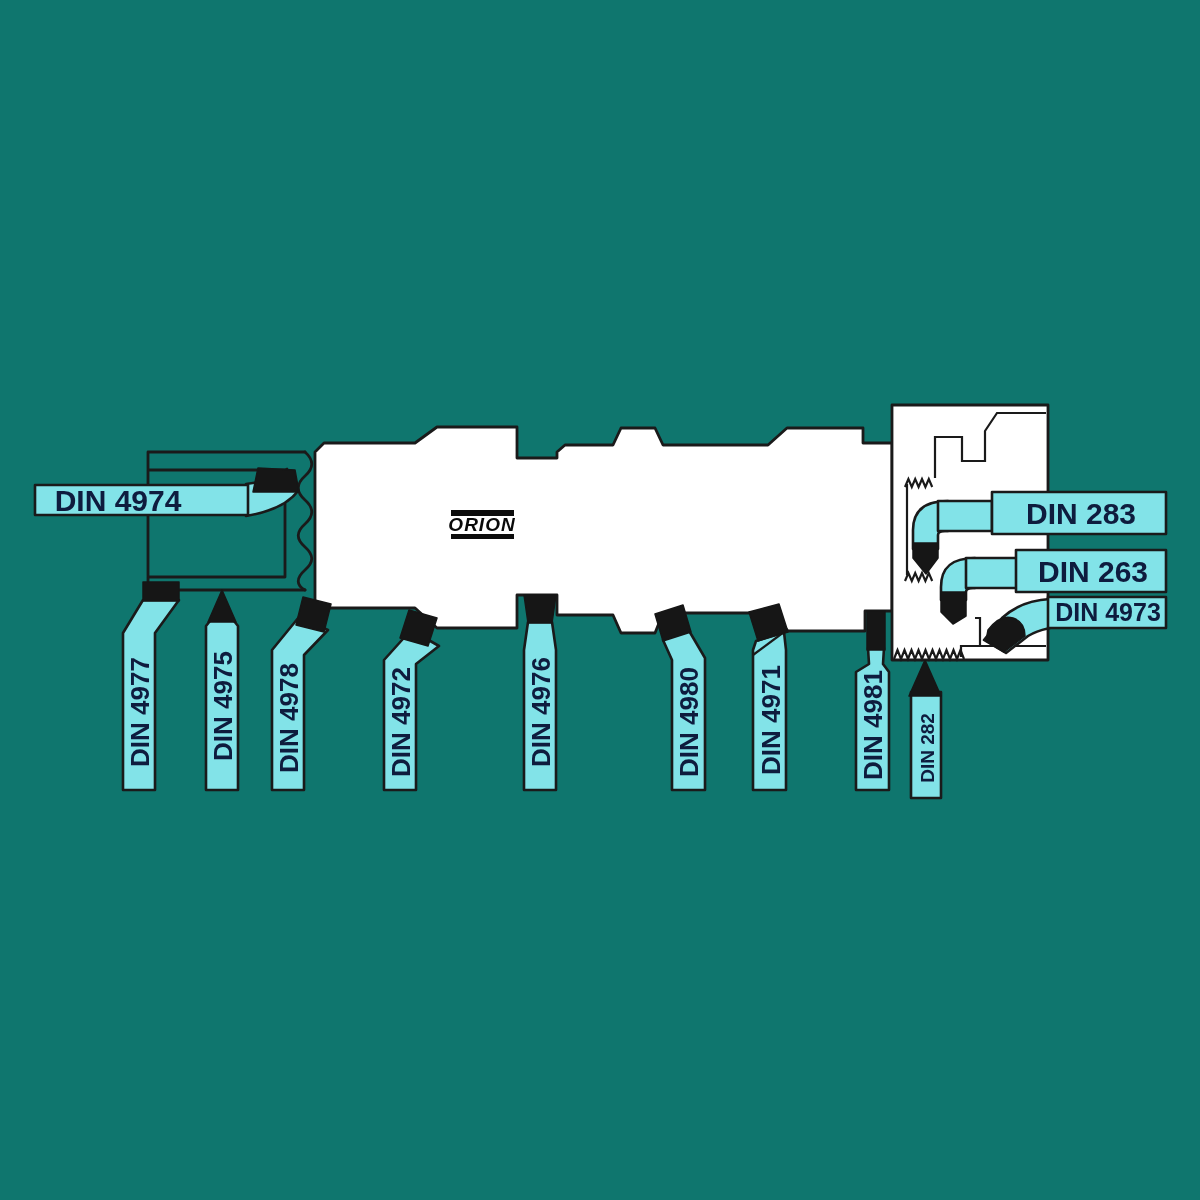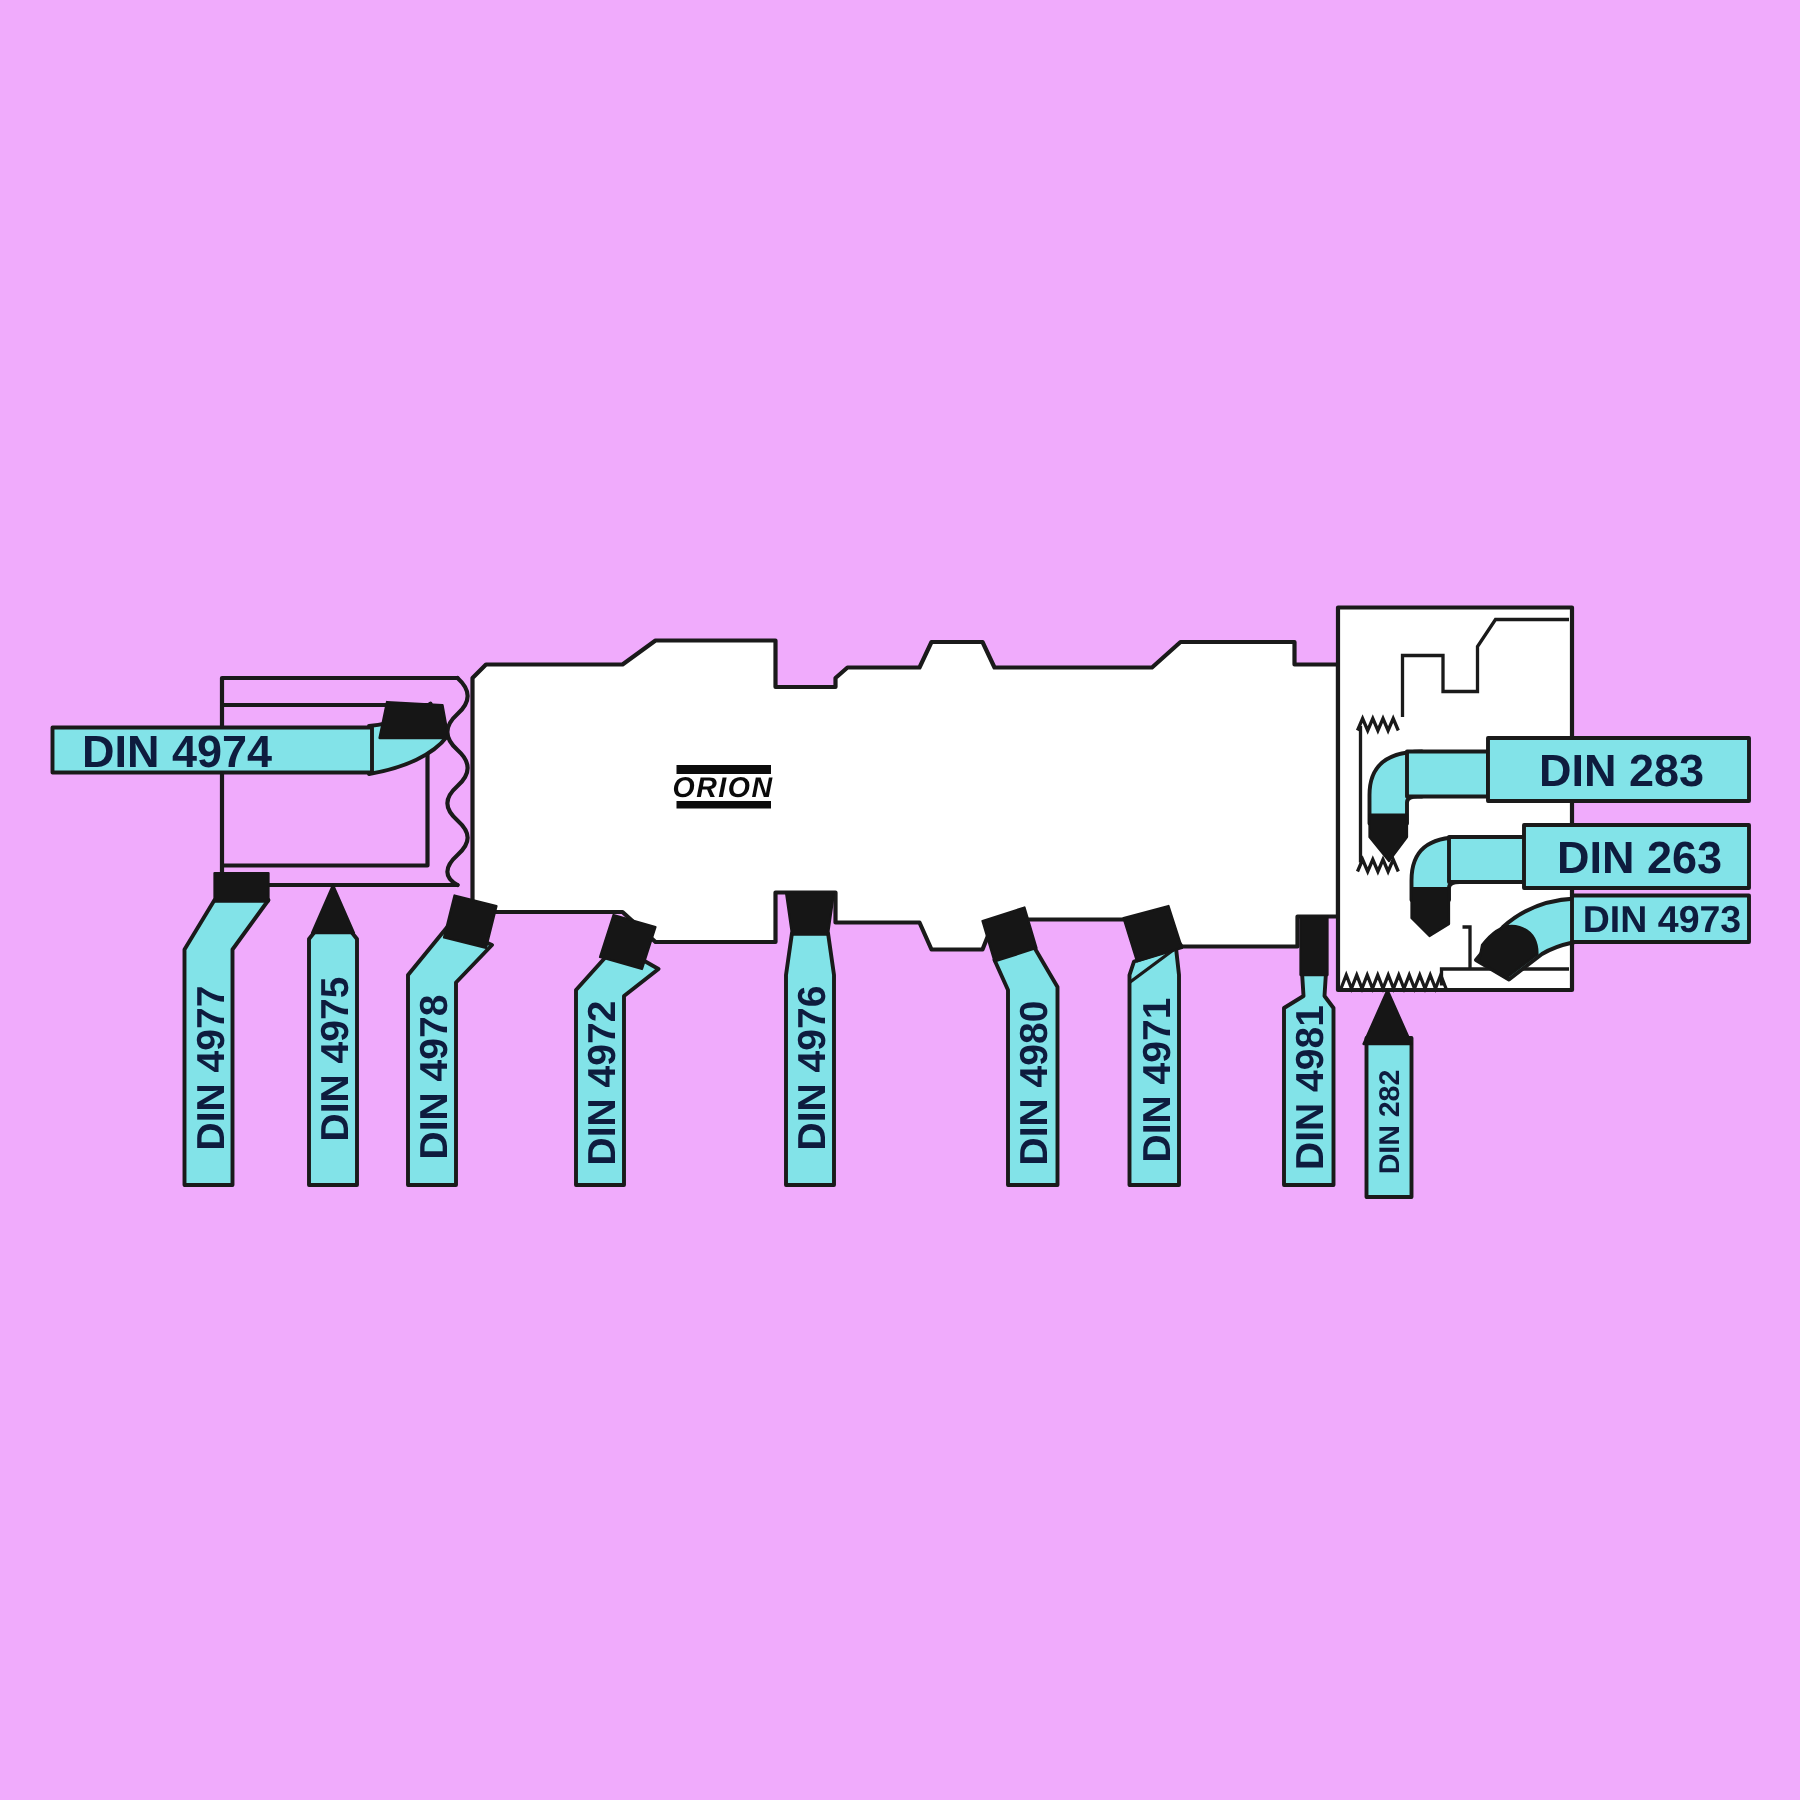--- a/index.html
+++ b/index.html
@@ -1,16 +1,16 @@
 <!DOCTYPE html>
 <html><head>
 <meta charset="utf-8">
 <style>
   html,body{margin:0;padding:0;background:#ffffff;}
-  .stage{position:relative;width:1200px;height:1200px;background:#f0abfc;overflow:hidden;}
+  .stage{position:relative;width:1200px;height:1200px;background:#0f766e;overflow:hidden;}
   svg{position:absolute;left:0;top:0;}
   .wp{fill:#ffffff;stroke:#1a1a1a;stroke-width:2.8;stroke-linejoin:round;}
   .ln{fill:none;stroke:#1a1a1a;stroke-width:2.8;stroke-linejoin:round;stroke-linecap:round;}
   .thin{fill:none;stroke:#1a1a1a;stroke-width:2.2;}
   .tool{fill:#82e3e8;stroke:#1a1a1a;stroke-width:2.6;stroke-linejoin:round;}
   .tip{fill:#161616;stroke:#161616;stroke-width:1.5;stroke-linejoin:round;}
   .bar{fill:#0c0c0c;stroke:none;}
   text{font-family:"Liberation Sans",sans-serif;font-weight:bold;fill:#0e1c3e;}
   .lbl{font-size:30px;}
   .vlbl{font-size:26px;}

